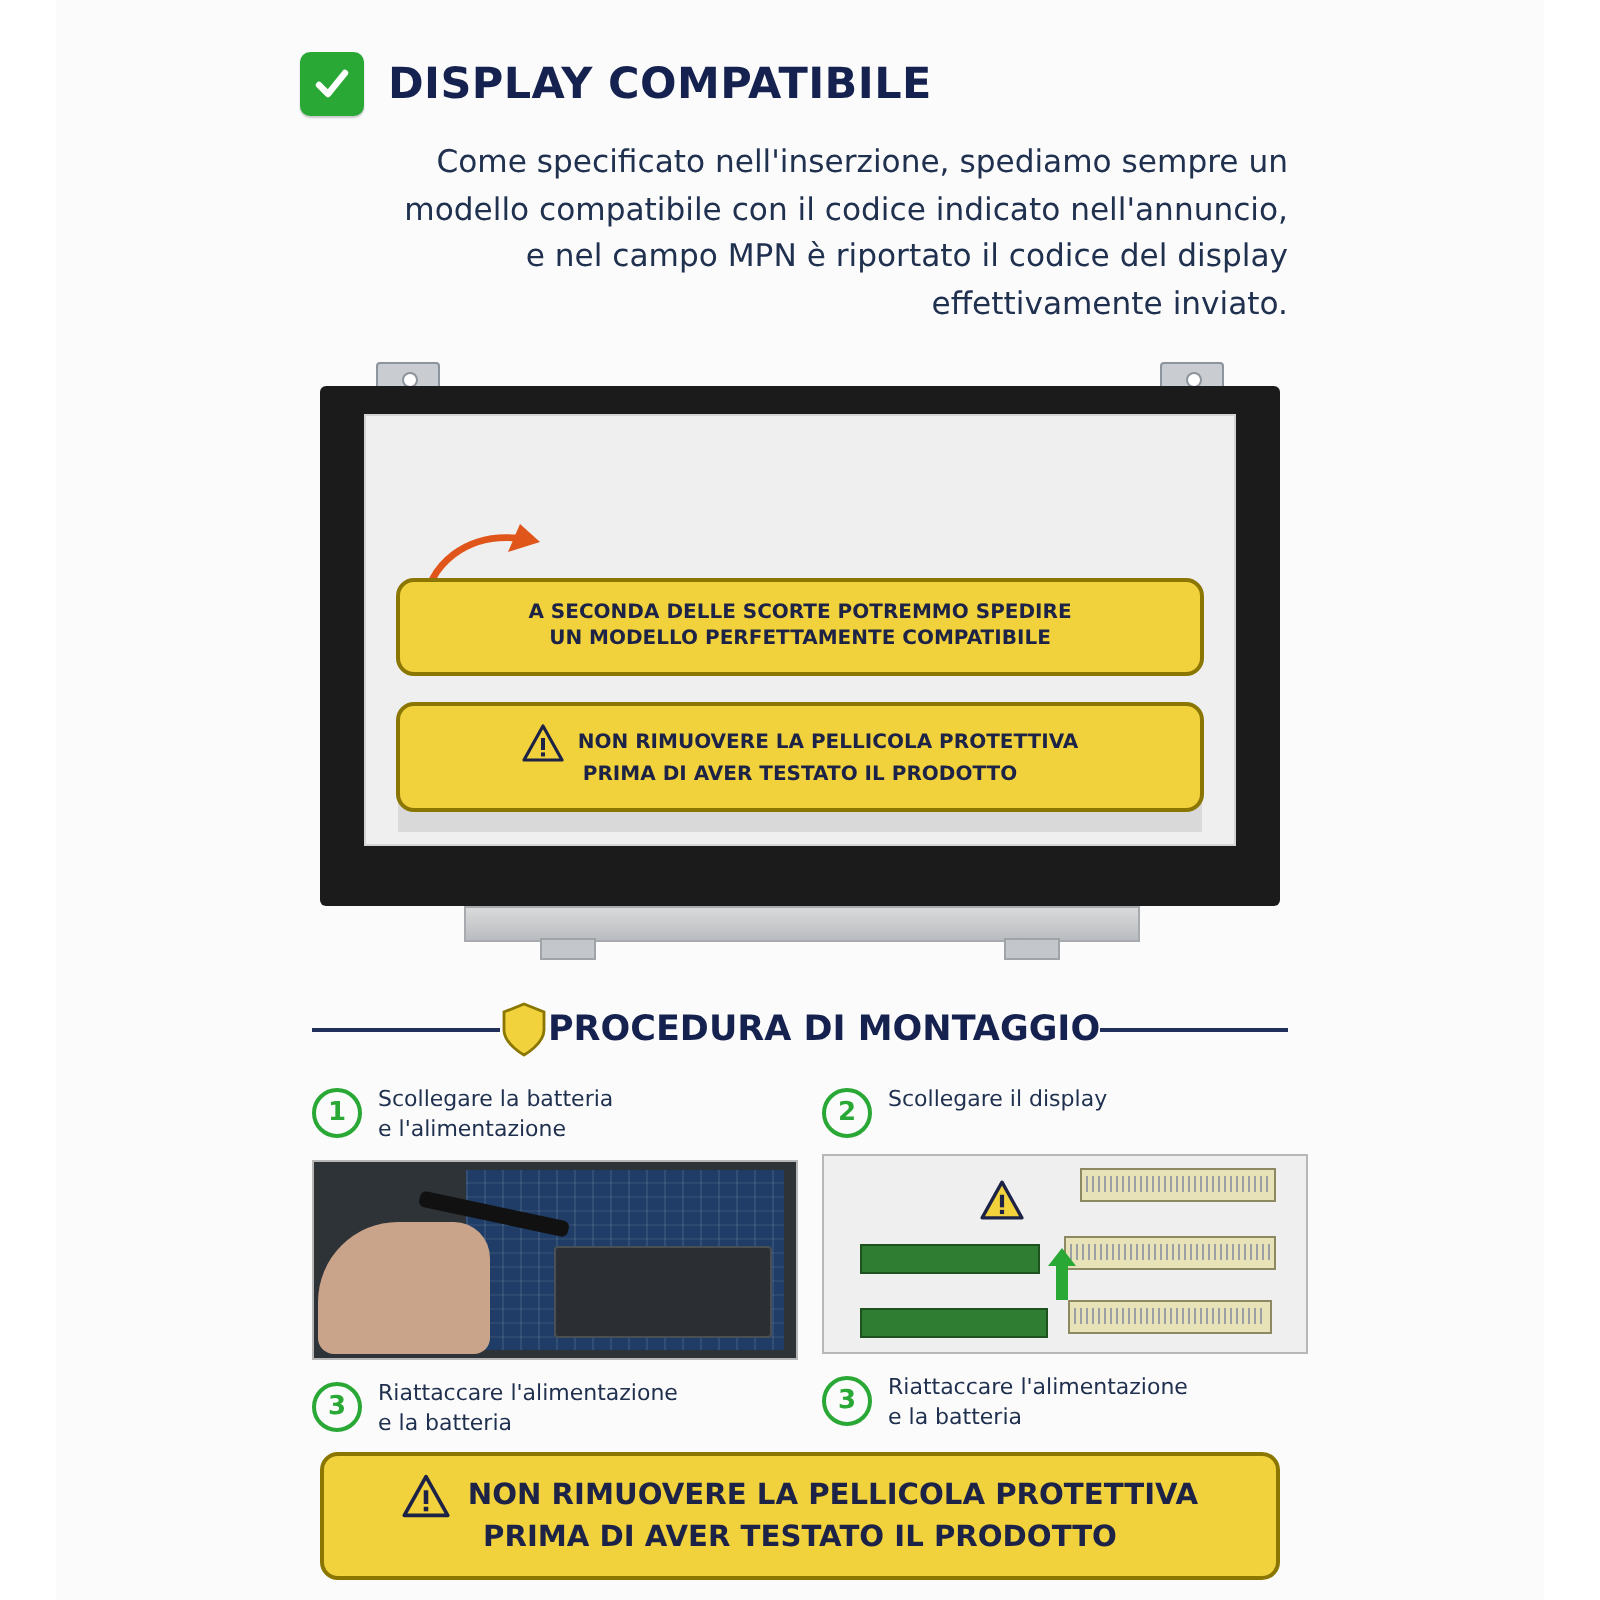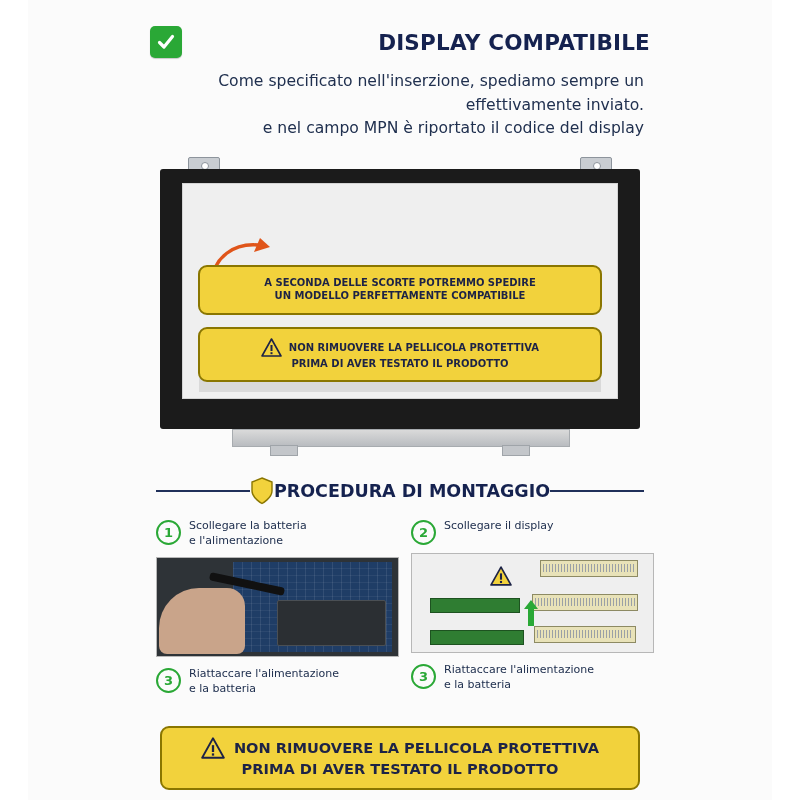--- a/index.html
+++ b/index.html
@@ -35,21 +35,21 @@
     left: 150px;
     top: 0;
     width: 500px;
     height: 800px;
   }
 
   
   .header-row {
     display: flex;
     align-items: center;
-    justify-content: space-between;
+    justify-content: flex-start;
     gap: 12px;
     padding-top: 26px;
   }
   .check-badge {
     width: 32px;
     height: 32px;
     border-radius: 5px;
     background: #2aa836;
     display: flex;
     align-items: center;
@@ -357,22 +357,23 @@
       <div class="check-badge">
         <svg width="20" height="20" viewBox="0 0 20 20">
           <polyline points="3.5,10.5 8,15 16.5,4.5" fill="none" stroke="#ffffff" stroke-width="3.2" stroke-linecap="round" stroke-linejoin="round"></polyline>
         </svg>
       </div>
       <div class="header-title">DISPLAY COMPATIBILE</div>
     </div>
 
     <div class="intro">
       <div>Come specificato nell'inserzione, spediamo sempre un</div>
+      <div>modello compatibile con il codice indicato nell'annuncio,</div>
+      <div>e nel campo MPN è riportato il codice del display</div>
       <div>effettivamente inviato.</div>
-      <div>e nel campo MPN è riportato il codice del display</div>
     </div>
 
     <div class="screen-wrap">
       <div class="tab left"></div>
       <div class="tab right"></div>
 
       <div class="bezel">
         <div class="screen-inner">
           <div class="screen-strip"></div>
         </div>

